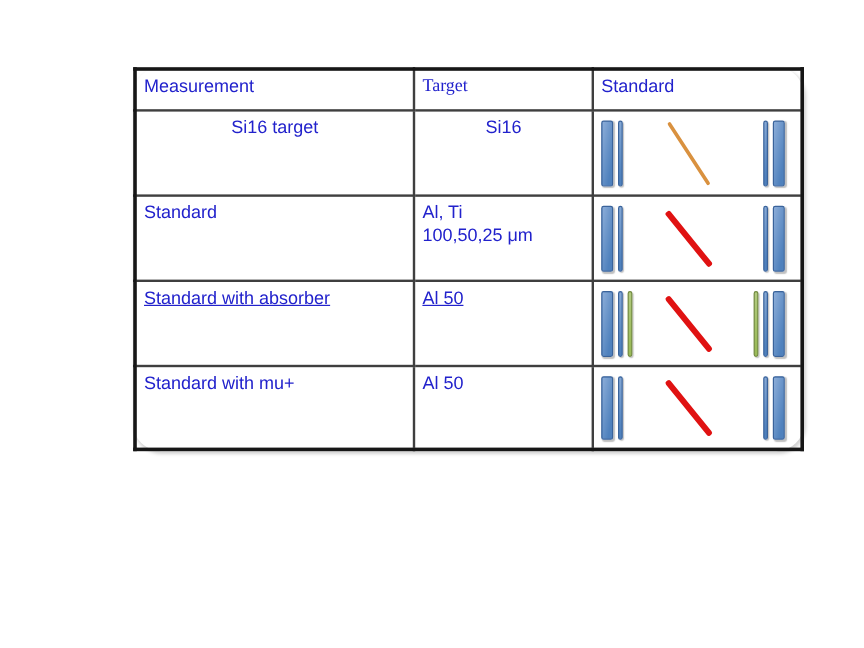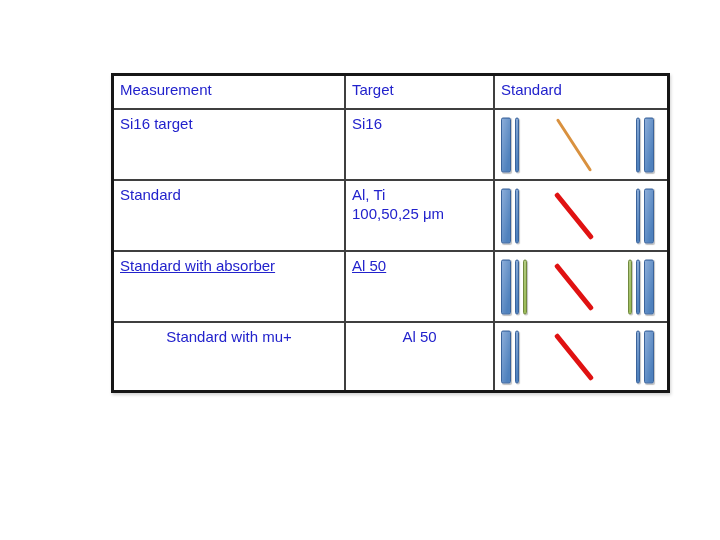--- a/index.html
+++ b/index.html
@@ -1,28 +1,28 @@
 <!DOCTYPE html>
 <html style="--c-text: #2222cc; --c-bar-fill: #4f81bd; --c-bar-light: #8cadd8; --c-bar-border: #3a639b; --c-green: #9bbb59; --c-green-border: #71893f; --c-beam-red: #e01212; --c-beam-orange: #d9913f; --c-arrow: #dd0c0c;"><head>
 <meta charset="utf-8">
 <style>
   html,body{margin:0;padding:0;background:#fff;}
   body{width:720px;height:540px;position:relative;overflow:hidden;
        font-family:"Liberation Sans","DejaVu Sans",sans-serif;}
   .slide{position:absolute;inset:0;background:#fff;}
-  .meas-table{position:absolute;left:111px;top:73px;border-collapse:collapse;
-              table-layout:fixed;box-shadow:1px 2px 3px rgba(0,0,0,0.18);}
+  .meas-table{position:absolute;left:111px;top:56px;border-collapse:collapse;
+              table-layout:fixed;box-shadow:1px 2px 3px rgba(0,0,0,0.18);border-radius:23px;}
   .meas-table td,.meas-table th{border:2px solid #3f3f3f;vertical-align:top;
               padding:4px 6px;font-size:15px;font-weight:400;text-align:left;
               color:var(--c-text,#2222cc);line-height:19px;}
   .meas-table{border:3px solid #161616;}
-  .col-measurement{width:218px;} .col-target{width:135px;} .col-geometry{width:160px;}
+  .col-measurement{width:218px;} .col-target{width:135px;font-family:Liberation Serif, serif;} .col-geometry{width:160px;}
   tr.hdr th{height:24px;}
-  tr.r0 td{height:66px;} tr.r1 td{height:61px;} tr.r2 td{height:61px;}
-  tr.r3 td{height:61px;text-decoration:underline;} tr.r4 td{height:59px;text-align:center;}
+  tr.r0 td{height:66px;} tr.r1 td{height:61px;text-align:center;} tr.r2 td{height:61px;}
+  tr.r3 td{height:61px;text-decoration:underline;} tr.r4 td{height:59px;}
   td.target-cell{white-space:pre-line;}
   td.geom{position:relative;padding:0;}
   .geom-inner{position:absolute;inset:0;}
   
   .bar-group{position:absolute;top:50%;transform:translateY(-50%);
              display:flex;align-items:stretch;gap:4px;height:calc(100% - 14px);}
   .bar-group.left{left:6px;} .bar-group.right{right:13px;}
   tr.r0 .bar-group.right{top:9px;transform:none;height:51px;}
   .bar{border-radius:2px;border:1px solid var(--c-bar-border,#3a639b);
        background:linear-gradient(100deg,var(--c-bar-light,#8cadd8) 0%,var(--c-bar-fill,#4f81bd) 80%);

